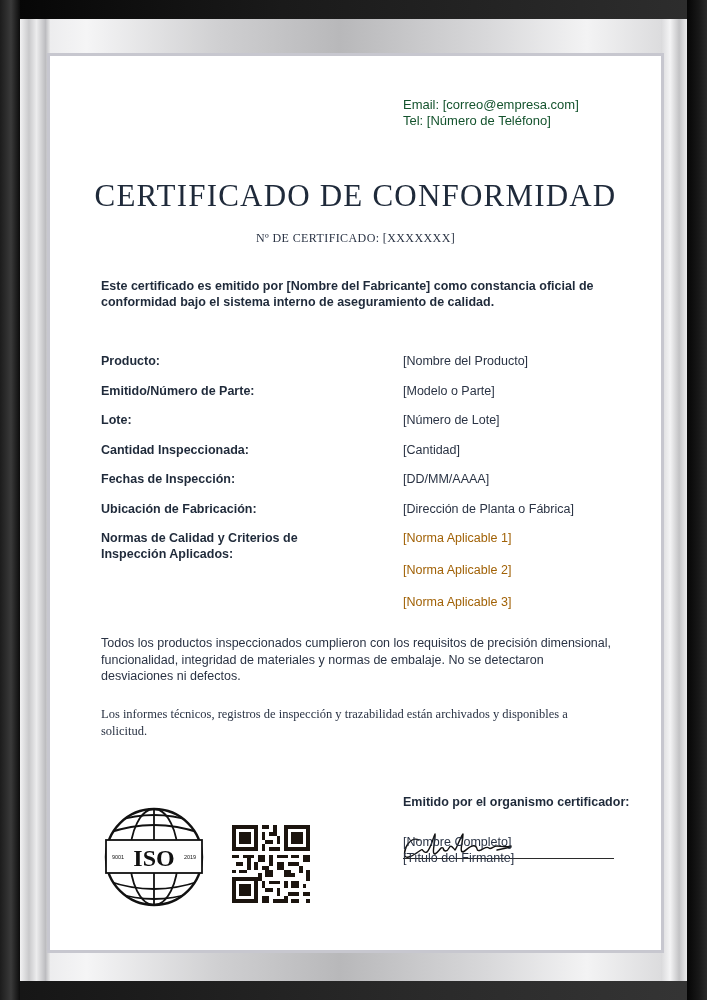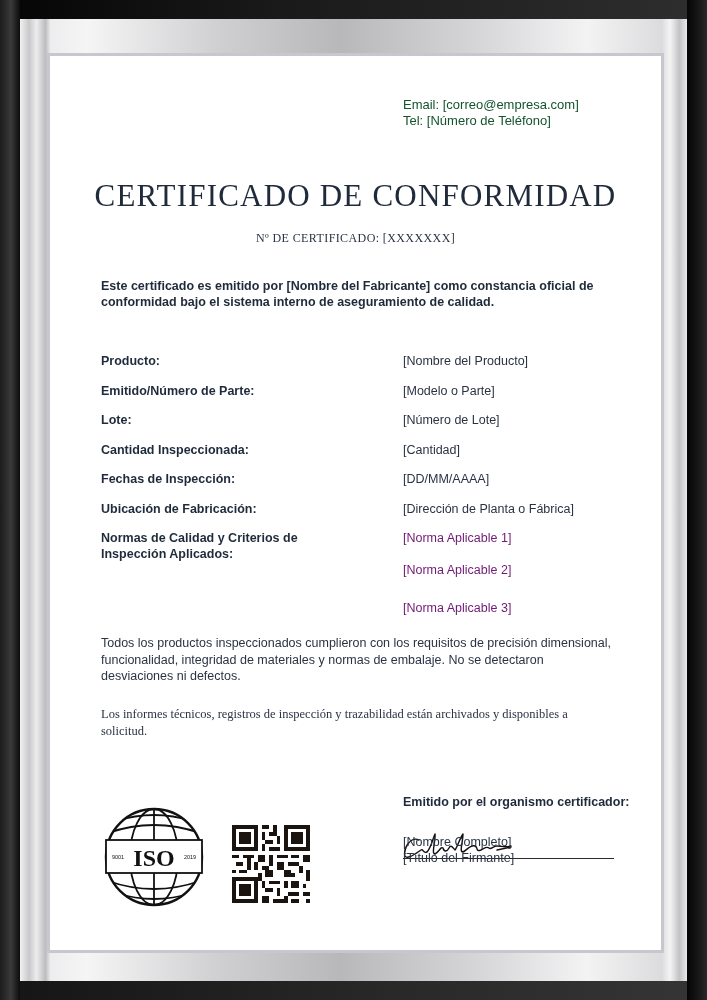--- a/index.html
+++ b/index.html
@@ -97,21 +97,21 @@
     .field-row { position: relative; height: 29.5px; }
     .field-label {
       position: absolute; left: 0; top: 0; width: 230px;
       font-size: 12.5px; font-weight: bold; line-height: 16px; color: #1f2a3a;
     }
     .field-value {
       position: absolute; left: 302px; top: 0;
       font-size: 12.5px; line-height: 16px; color: #2a3344;
     }
     .norms-row { position: relative; height: 100px; }
-    .norm-item { position: absolute; left: 302px; font-size: 12.5px; line-height: 16px; color: #701a75; }
+    .norm-item { position: absolute; left: 302px; font-size: 12.5px; line-height: 16px; color: #a16207; }
     .para {
       left: 51px; width: 510px;
       font-size: 12.5px; line-height: 16.5px; color: #2a3344;
     }
     .p1 { top: 579px; }
     .p2 { top: 650px; font-family: Liberation Serif, serif; }
     .iso { left: 52px; top: 749px; width: 104px; height: 104px; }
     .qr { left: 182px; top: 769px; width: 78px; height: 78px; }
     .issued {
       left: 353px; top: 739px;
@@ -179,21 +179,21 @@
       <div class="field-label">Ubicación de Fabricación:</div>
       <div class="field-value">[Dirección de Planta o Fábrica]</div>
     </div>
     <div class="norms-row">
       <div class="field-label">
         <div>Normas de Calidad y Criterios de</div>
         <div>Inspección Aplicados:</div>
       </div>
       <div class="norm-item" style="top:0px;">[Norma Aplicable 1]</div>
       <div class="norm-item" style="top:32px;">[Norma Aplicable 2]</div>
-      <div class="norm-item" style="top:70px;">[Norma Aplicable 3]</div>
+      <div class="norm-item" style="top:64px;">[Norma Aplicable 3]</div>
     </div>
   </div>
 
   <div class="abs para p1">Todos los productos inspeccionados cumplieron con los requisitos de precisión dimensional, funcionalidad, integridad de materiales y normas de embalaje. No se detectaron desviaciones ni defectos.</div>
   <div class="abs para p2">Los informes técnicos, registros de inspección y trazabilidad están archivados y disponibles a solicitud.</div>
 
   <svg class="abs iso" viewBox="0 0 104 104">
     <defs>
       <clipPath id="globeClip">
           <circle cx="52" cy="52" r="48"></circle>

